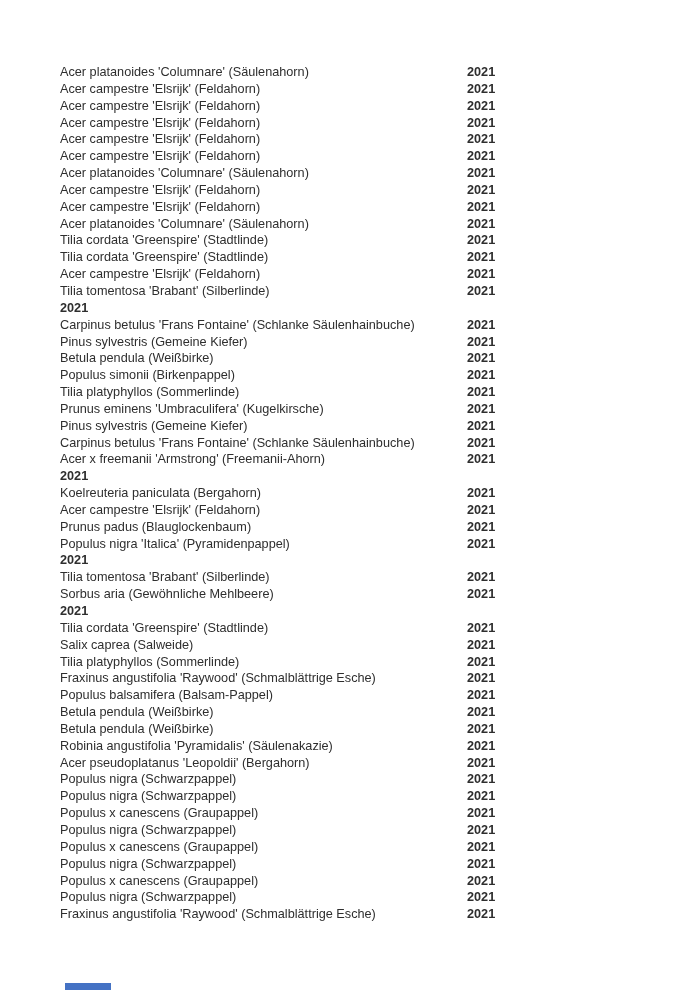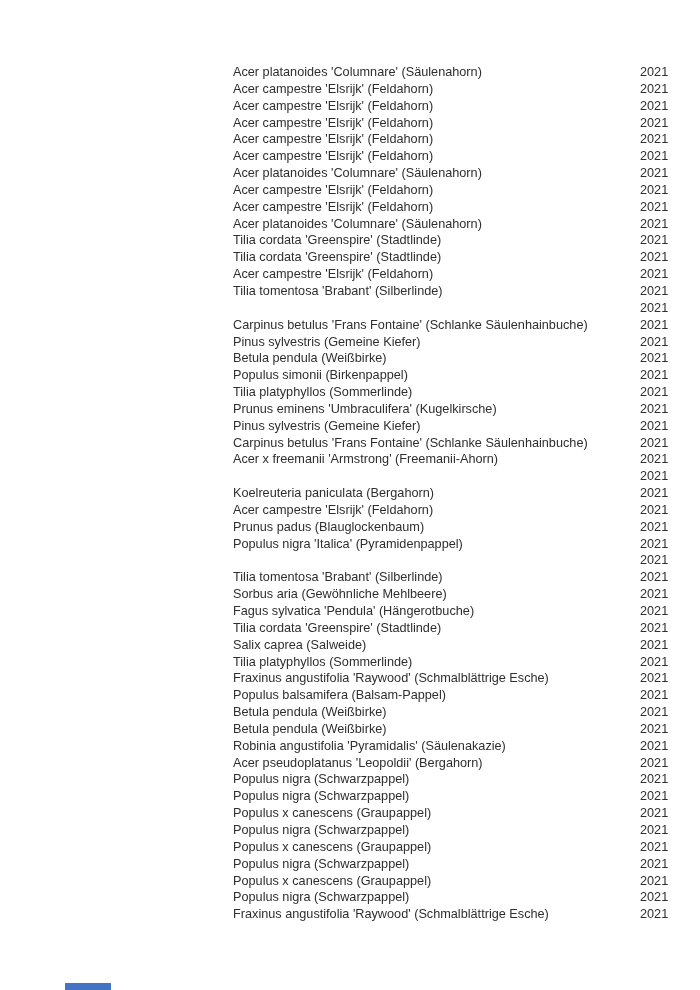--- a/index.html
+++ b/index.html
@@ -21,28 +21,28 @@
     left: 60px;
     right: 0;
   }
   .row {
     display: flex;
     align-items: baseline;
     height: 16.85px;
     line-height: 16.85px;
     font-size: 12.7px;
     white-space: nowrap;
-    justify-content: flex-end;
   }
   .species {
     width: 407px;
     overflow: hidden;
   }
   .year {
     width: 60px;
+    font-weight: bold;
   }
   .bottom-bar {
     position: absolute;
     left: 65px;
     top: 983px;
     width: 46px;
     height: 7px;
     background: #4472c4;
   }
 </style>
@@ -201,21 +201,20 @@
     <span class="species">Tilia tomentosa 'Brabant' (Silberlinde)</span>
     <span class="year">2021</span>
   </div>
 
   <div class="row">
     <span class="species">Sorbus aria (Gewöhnliche Mehlbeere)</span>
     <span class="year">2021</span>
   </div>
 
   <div class="row">
-    <span class="species">Fagus sylvatica 'Pendula' (Hängerotbuche)</span>
     <span class="year">2021</span>
   </div>
 
   <div class="row">
     <span class="species">Tilia cordata 'Greenspire' (Stadtlinde)</span>
     <span class="year">2021</span>
   </div>
 
   <div class="row">
     <span class="species">Salix caprea (Salweide)</span>

